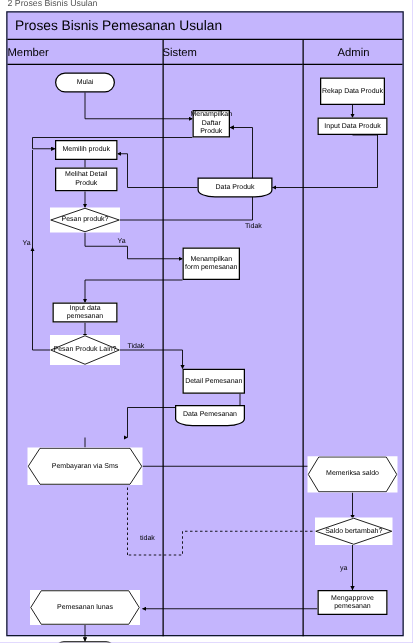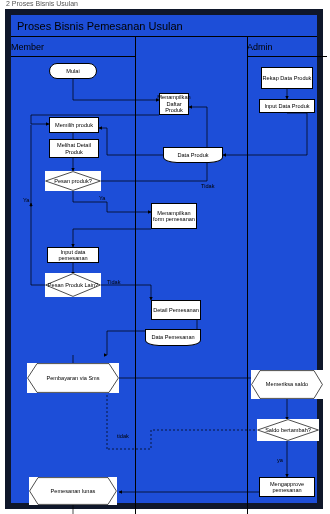--- a/index.html
+++ b/index.html
@@ -10,23 +10,23 @@
     color:#000;
     overflow:hidden;
     position:relative;
   }
   #caption{
     position:absolute;left:6px;top:0px;width:320px;height:10px;
     font-size:7px;color:#555;overflow:hidden;white-space:nowrap;
   }
   #frame{
     position:absolute;left:5px;top:9px;width:318px;height:500px;
-    border:6px solid #0f172a;
-    box-sizing:border-box;
-    background:#1d4ed8;
+    border:1px solid #0f172a;
+    box-sizing:border-box;
+    background:#c4b5fd;
   }
   #title{
     position:absolute;left:0;top:0;width:100%;height:22px;
     line-height:22px;
     font-size:11px;
     padding-left:6px;
     box-sizing:border-box;
     border-bottom:1px solid #000;
   }
   #lanes{
@@ -62,21 +62,22 @@
 
 <div id="caption">2   Proses Bisnis Usulan</div>
 
 <div id="frame">
 
   <div id="title">Proses Bisnis Pemesanan Usulan</div>
 
   <div id="lanes">
 
     <div class="lane-head" style="left:0;width:124px;">Member</div>
-    <div class="lane-head" style="left:236px;width:80px;">Admin</div>
+    <div class="lane-head" style="left:124px;width:112px;">Sistem</div>
+    <div class="lane-head" style="left:236px;width:80px;padding-left:28px;">Admin</div>
 
     <div class="lane-div" style="left:124px;"></div>
     <div class="lane-div" style="left:236px;"></div>
 
     <svg class="ov">
       <defs>
         <marker id="ar" viewBox="0 0 10 10" refX="9" refY="5" markerWidth="5" markerHeight="5" orient="auto-start-reverse">
           <path d="M 0 0 L 10 5 L 0 10 z" fill="#000"></path>
         </marker>
       </defs>

